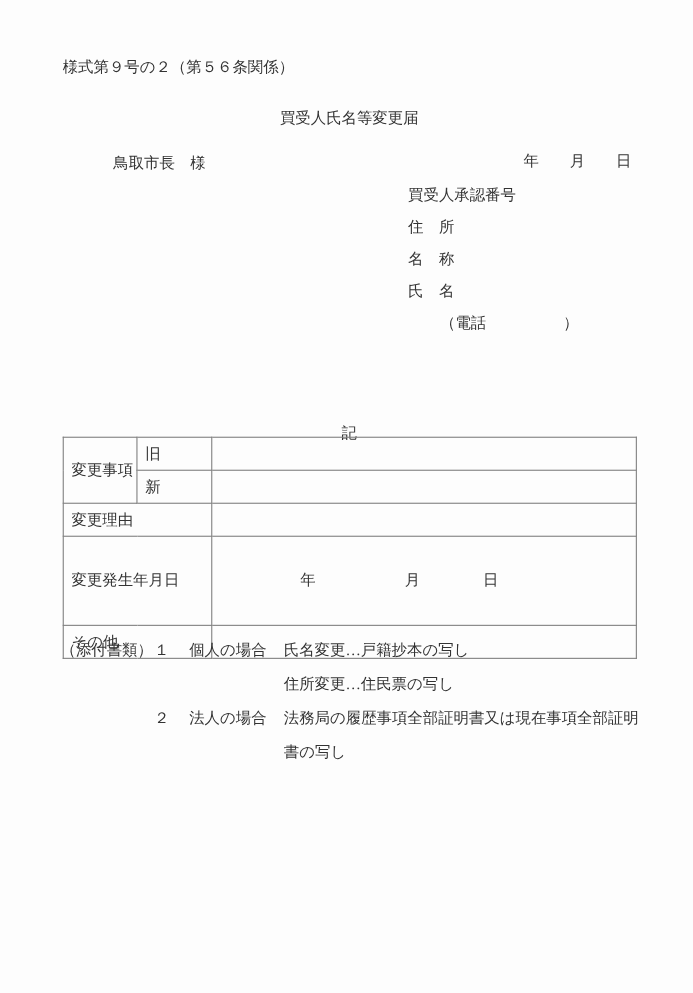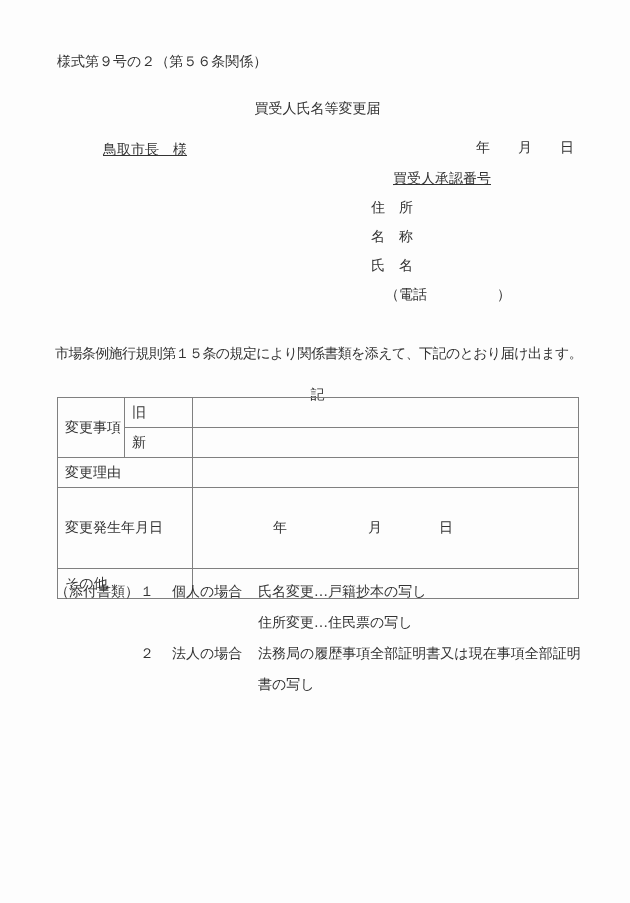--- a/index.html
+++ b/index.html
@@ -71,31 +71,30 @@
 <body>
 
 <div class="page">
 
   <div class="abs" style="left:57px; top:54px;">様式第９号の２（第５６条関係）</div>
 
   <div class="abs centered" style="top:85px;">買受人氏名等変更届</div>
 
   <div class="abs" style="left:476px; top:128px;margin-top:12px;">年　　月　　日</div>
 
-  <div class="abs" style="left:103px; top:142px;text-decoration:underline;">鳥取市長　様</div>
+  <div class="abs" style="left:103px; top:142px;">鳥取市長　様</div>
 
   <div>
-    <div class="abs" style="left:393px; top:171px;text-decoration:underline;">買受人承認番号</div>
+    <div class="abs" style="left:371px; top:171px;">買受人承認番号</div>
     <div class="abs" style="left:371px; top:200px;">住　所</div>
     <div class="abs" style="left:371px; top:229px;">名　称</div>
     <div class="abs" style="left:371px; top:258px;">氏　名</div>
-    <div class="abs" style="left:385px; top:287px;font-family:Liberation Mono, monospace;">（電話　　　　　）</div>
+    <div class="abs" style="left:400px; top:287px;font-family:Liberation Mono, monospace;">（電話　　　　　）</div>
   </div>
 
-  <div class="abs tight" style="left:55px; top:346px;">市場条例施行規則第１５条の規定により関係書類を添えて、下記のとおり届け出ます。</div>
 
   <div class="abs centered" style="top:371px;">記</div>
 
   <table class="form-table">
     <colgroup>
       <col style="width:67px;">
       <col style="width:68px;">
       <col style="width:386px;">
     </colgroup>
     <tbody>

